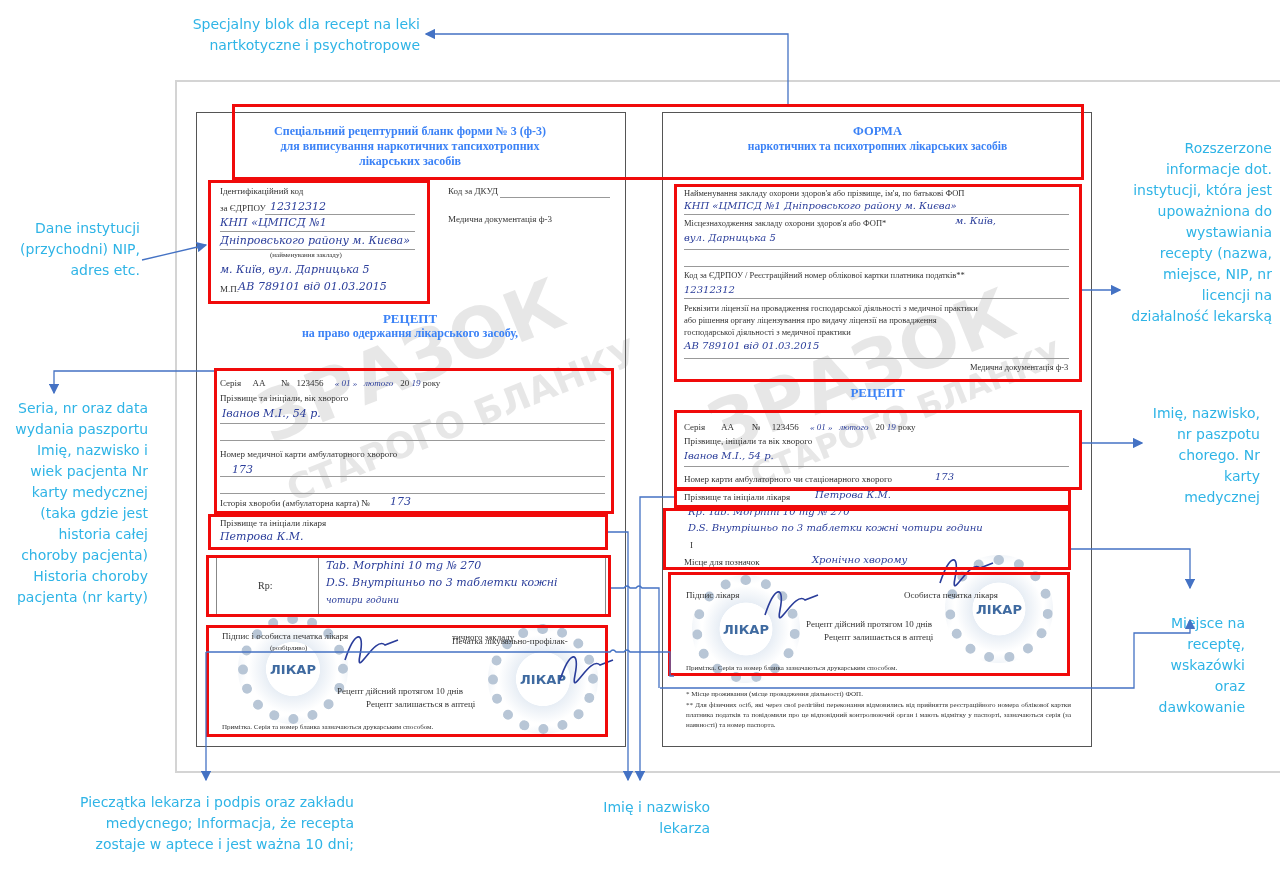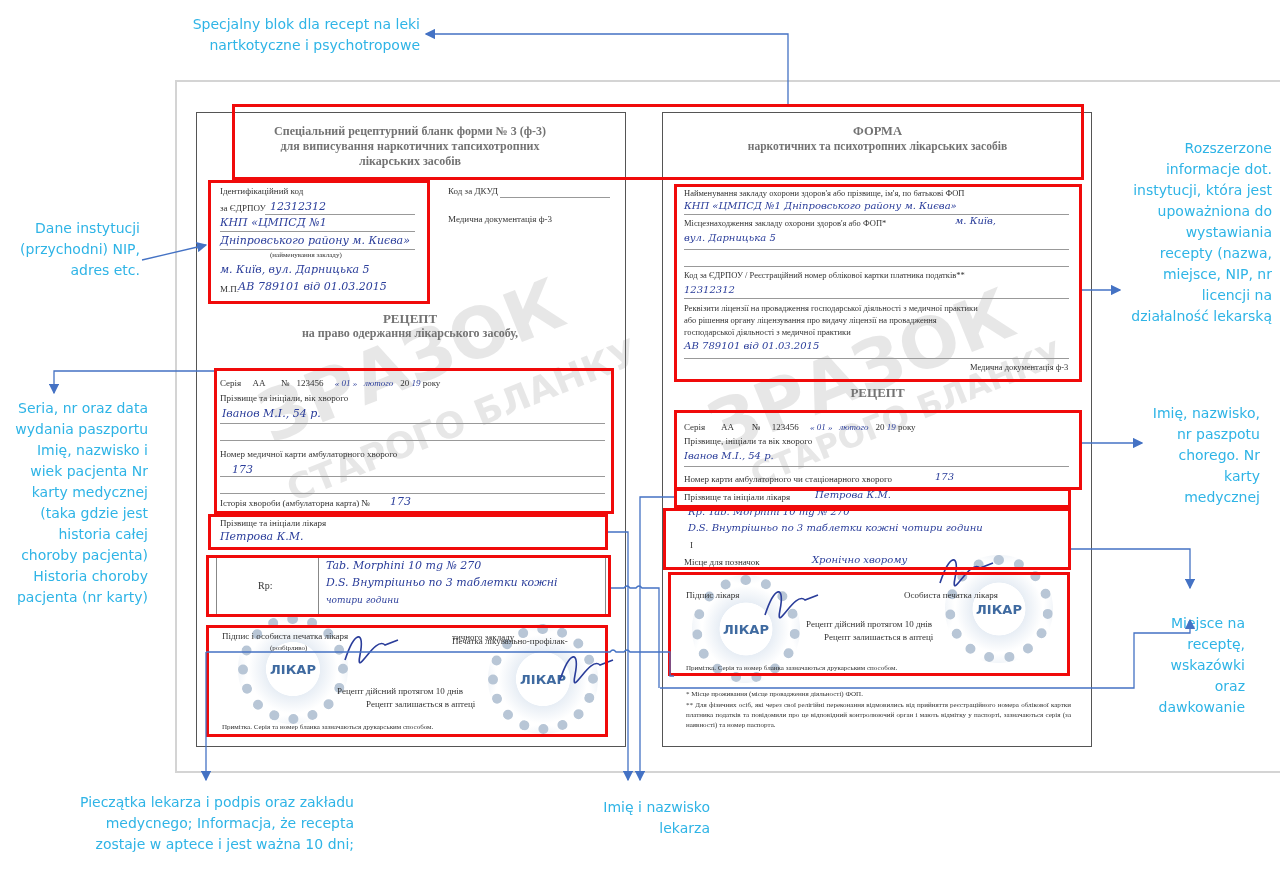--- a/index.html
+++ b/index.html
@@ -3,21 +3,21 @@
 <meta charset="utf-8">
 <style>
   * { box-sizing: border-box; margin: 0; padding: 0; }
   body { width: 1280px; height: 873px; background: #ffffff; position: relative; overflow: hidden; font-family: "Liberation Serif", serif; color: #222; }
   .anno { position: absolute; color: #2fb4e6; font-family: "DejaVu Sans", sans-serif; font-size: 14px; line-height: 21px; text-align: right; }
   .outer-frame { position: absolute; left: 175px; top: 80px; width: 1142px; height: 693px; border: 2px solid #d4d4d4; }
   .page { position: absolute; border: 1.5px solid #555; background: #fff; }
   .redbox { position: absolute; border: 3.5px solid #f00a0a; }
   .t { position: absolute; font-size: 9px; color: #333; white-space: nowrap; }
   .hw { position: absolute; font-family: "DejaVu Serif", serif; font-style: italic; font-size: 11px; color: #2a3d9a; white-space: nowrap; }
-  .title { position: absolute; font-weight: bold; text-align: center; color: #737373; }
+  .title { position: absolute; font-weight: bold; text-align: center; color: #3b82f6; }
   .line { position: absolute; height: 1px; background: #999; }
   .stamp { position: absolute; border-radius: 50%; border: 10px dotted #b8c6d6; background: radial-gradient(circle, #fff 42%, #e8eef5 43%, #fff 70%); display: flex; align-items: center; justify-content: center; }
   .stamp span { font-family: "DejaVu Sans", sans-serif; font-weight: bold; color: #3f6aa0; font-size: 13px; }
   .watermark { position: absolute; font-family: "DejaVu Sans", sans-serif; font-weight: bold; color: rgba(120,120,120,0.18); transform: rotate(-22deg); white-space: nowrap; pointer-events: none; }
   svg.conn { position: absolute; left: 0; top: 0; pointer-events: none; }
   .rp-table { position: absolute; border: 1px solid #888; }
 </style>
 </head>
 <body>
 

